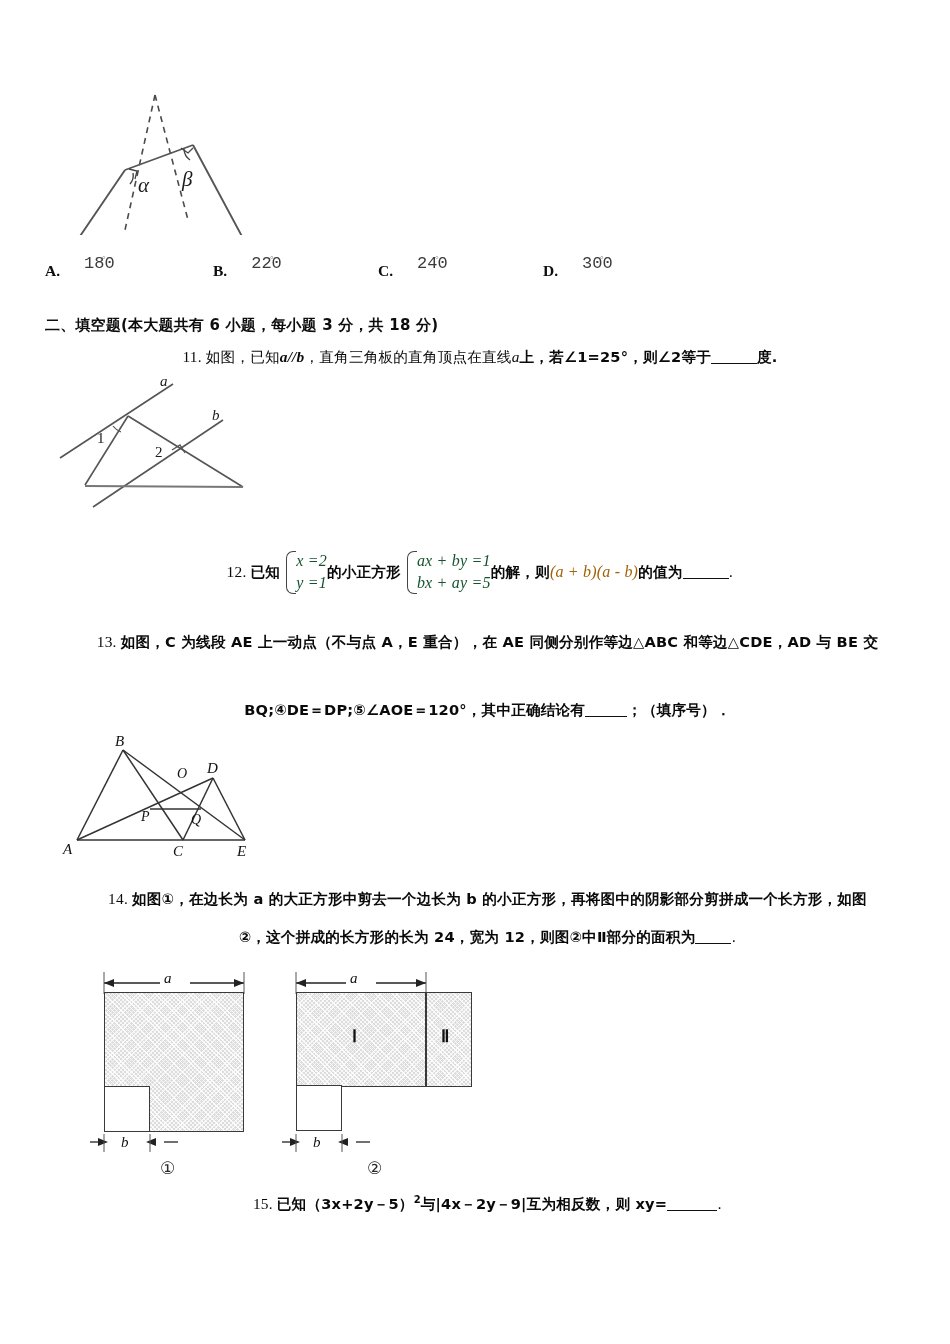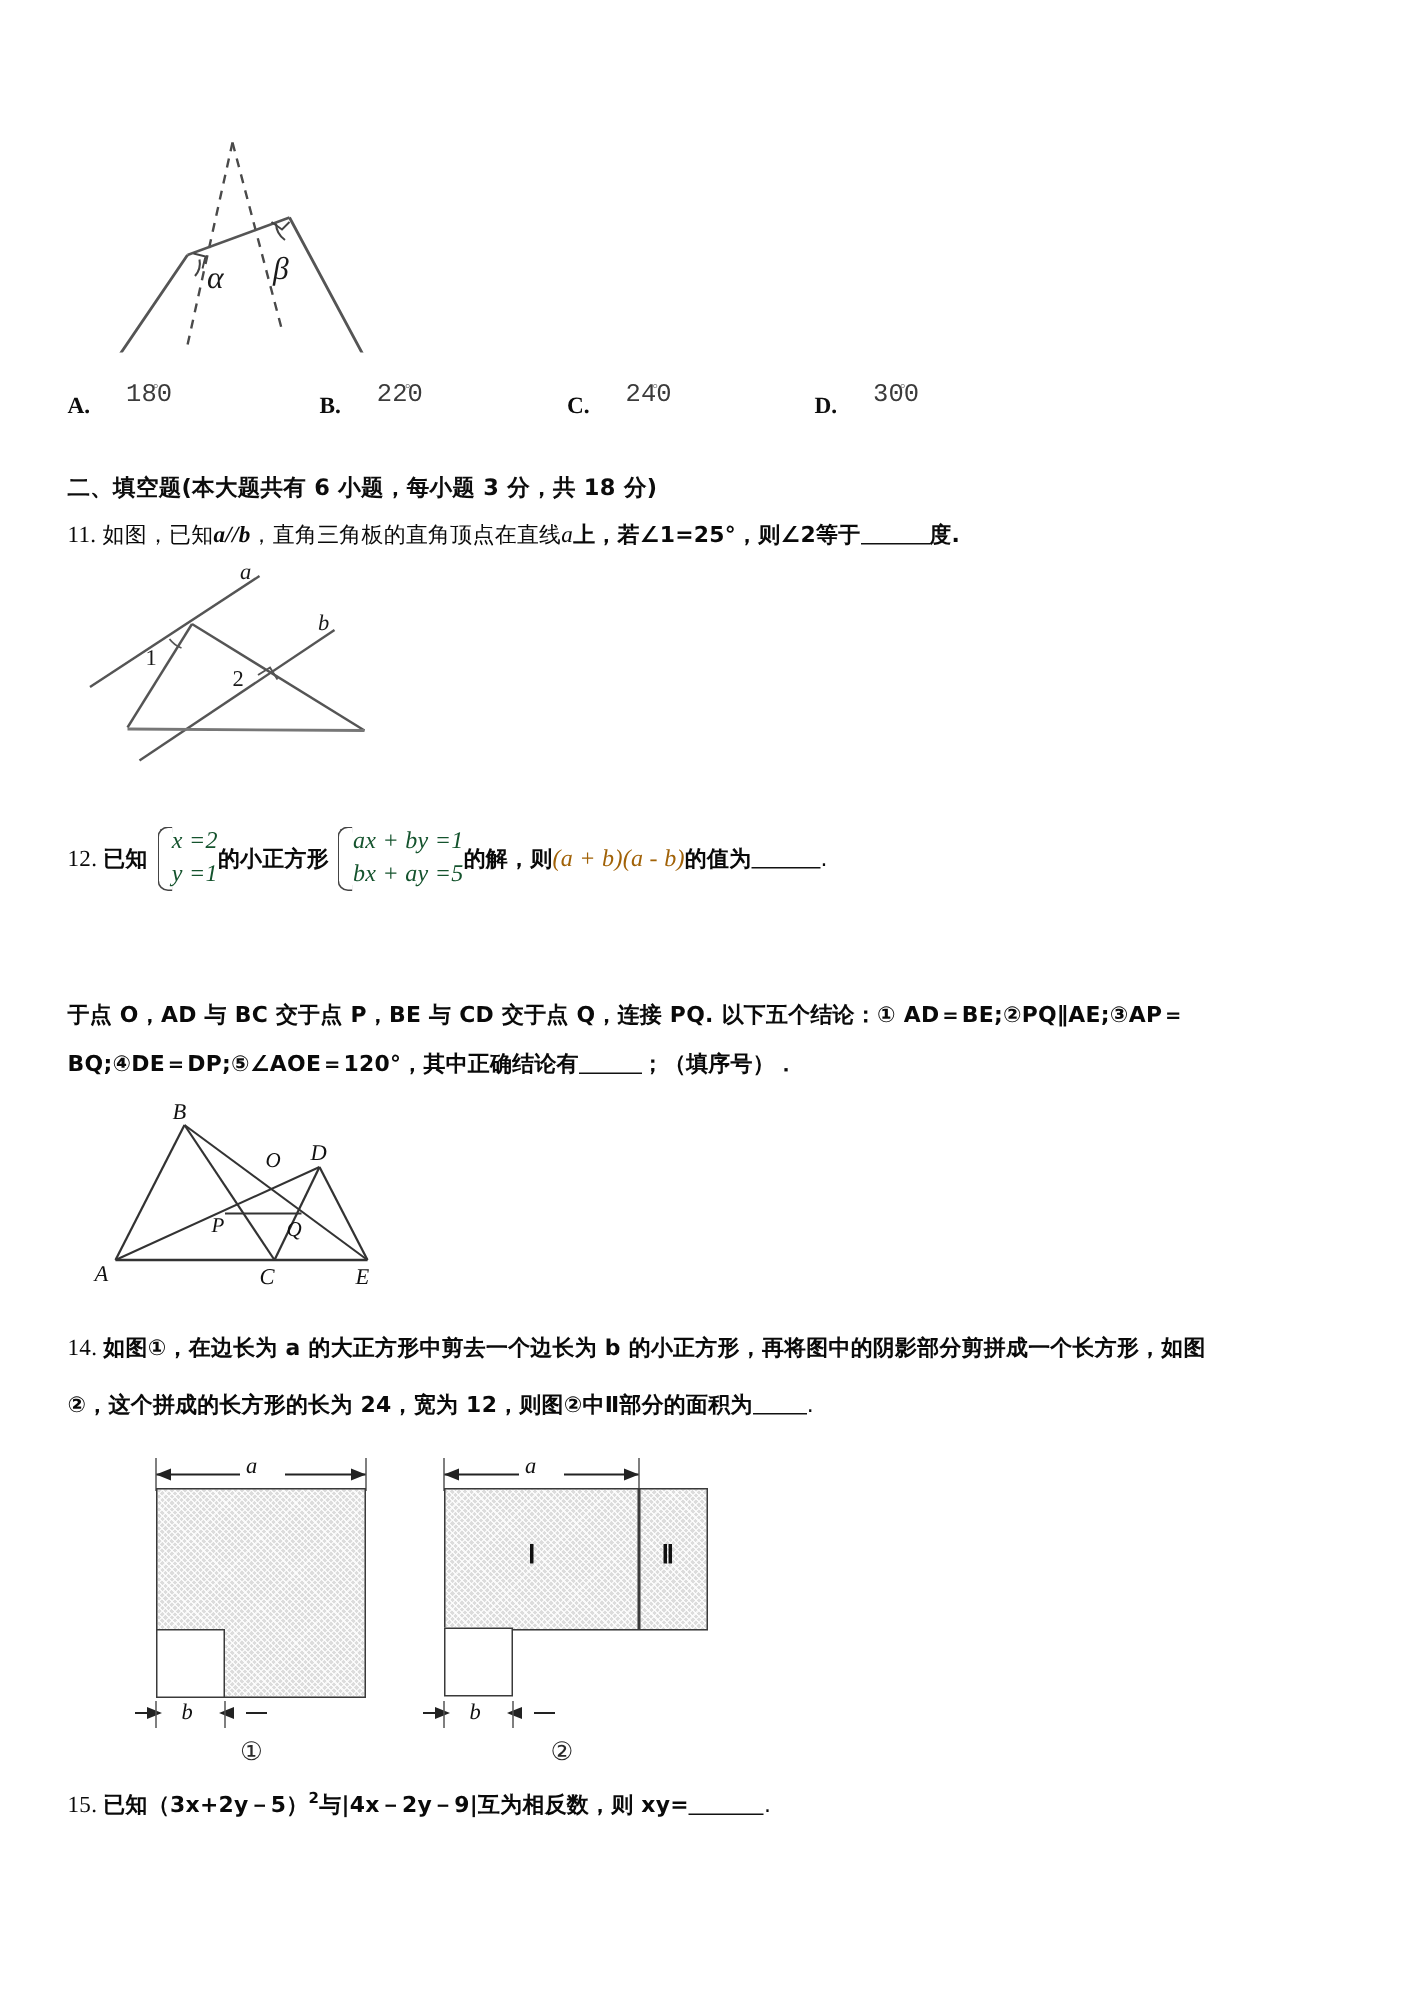--- a/index.html
+++ b/index.html
@@ -22,20 +22,21 @@
     height: 1344px;
   }
   .abs { position: absolute; }
 
   
   .qtext {
     font-size: 15.4px;
     line-height: 1.55;
     letter-spacing: 0.2px;
     color: #0a0a0a;
+    text-align: center;
   }
   .qnum {
     font-family: "Liberation Serif", serif;
     font-size: 15.4px;
   }
   .cn { font-family: "DejaVu Sans", "Liberation Sans", sans-serif; font-size: 14.6px; }
   .bold { font-weight: bold; }
   .ital { font-style: italic; font-family: "Liberation Serif", serif; }
   .blank {
     display: inline-block;
@@ -200,22 +201,23 @@
     <span class="sys" style="top:-2px;">
       <span class="row">x =2</span><br>
       <span class="row">y =1</span>
     </span><span class="cn bold">的小正方形</span>
     <span class="sys" style="top:-2px;">
       <span class="row">ax + by =1</span><br>
       <span class="row">bx + ay =5</span>
     </span><span class="cn bold">的解，则</span><span class="ital" style="font-size:16px; color:#a16207;">(a + b)(a - b)</span><span class="cn bold">的值为</span><span class="blank" style="width:46px;"></span><span class="cn">.</span>
   </div>
 
-  <div class="abs qtext" style="left:45px; top:665px; width:885px;">
-    <span class="cn bold">于点 O，AD 与 BC 交于点 P，BE 与 CD 交于点 Q，连接 PQ. 以下五个结论：① AD＝BE;②PQ∥AE;③AP＝</span>
+  <div class="abs qtext" style="left:45px; top:630px; width:885px;">
+    <span class="qnum">13.</span>
+    <span class="cn bold">如图，C 为线段 AE 上一动点（不与点 A，E 重合），在 AE 同侧分别作等边△ABC 和等边△CDE，AD 与 BE 交</span>
   </div>
   <div class="abs qtext" style="left:45px; top:698px; width:885px;">
     <span class="cn bold">BQ;④DE＝DP;⑤∠AOE＝120°，其中正确结论有</span><span class="blank" style="width:42px;"></span><span class="cn bold">；（填序号）．</span>
   </div>
 
   <div class="abs" style="left:55px; top:728px; width:230px; height:135px;">
     <svg width="230" height="135" viewBox="0 0 230 135">
 
       <line x1="22" y1="112" x2="190" y2="112" stroke="#333" stroke-width="1.7"></line>
 

